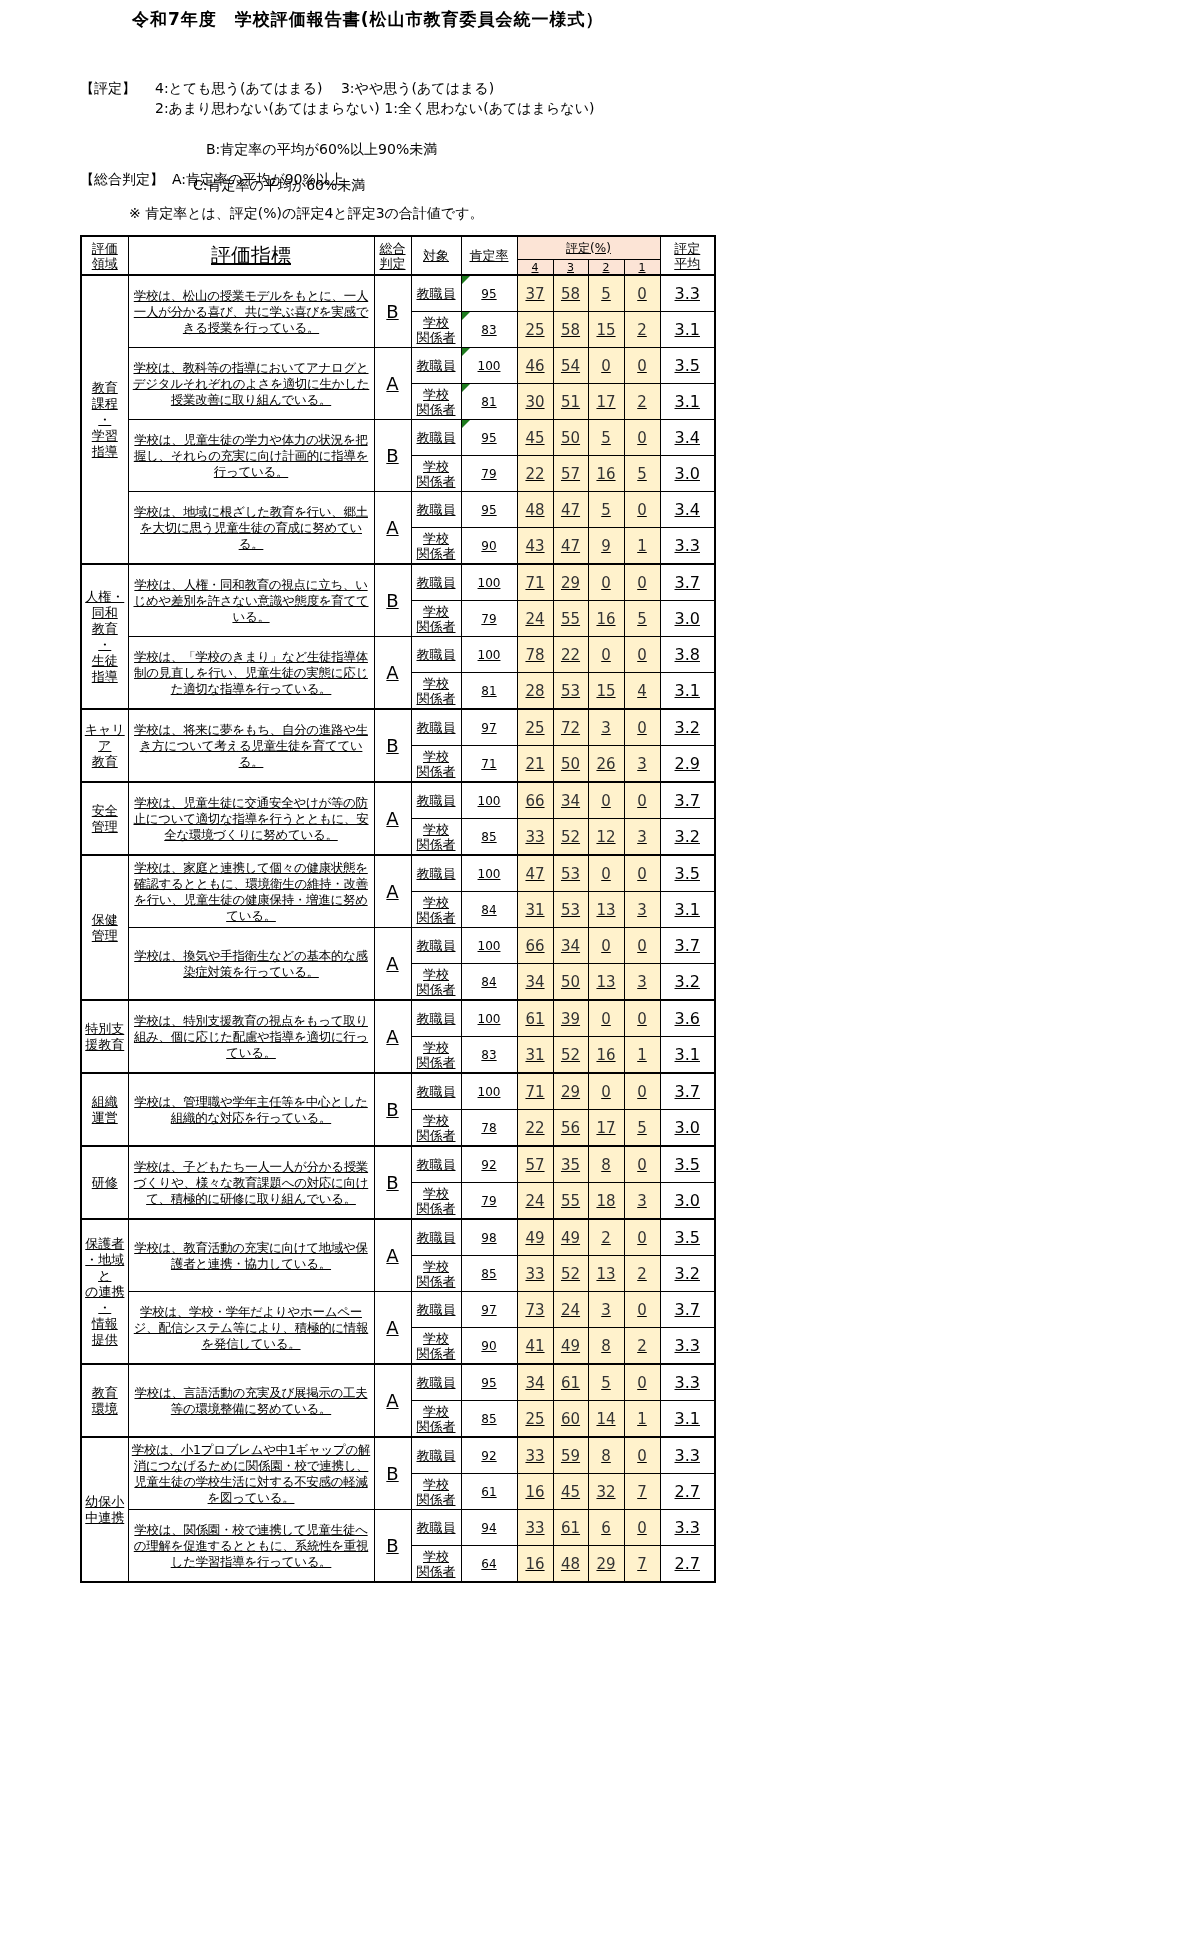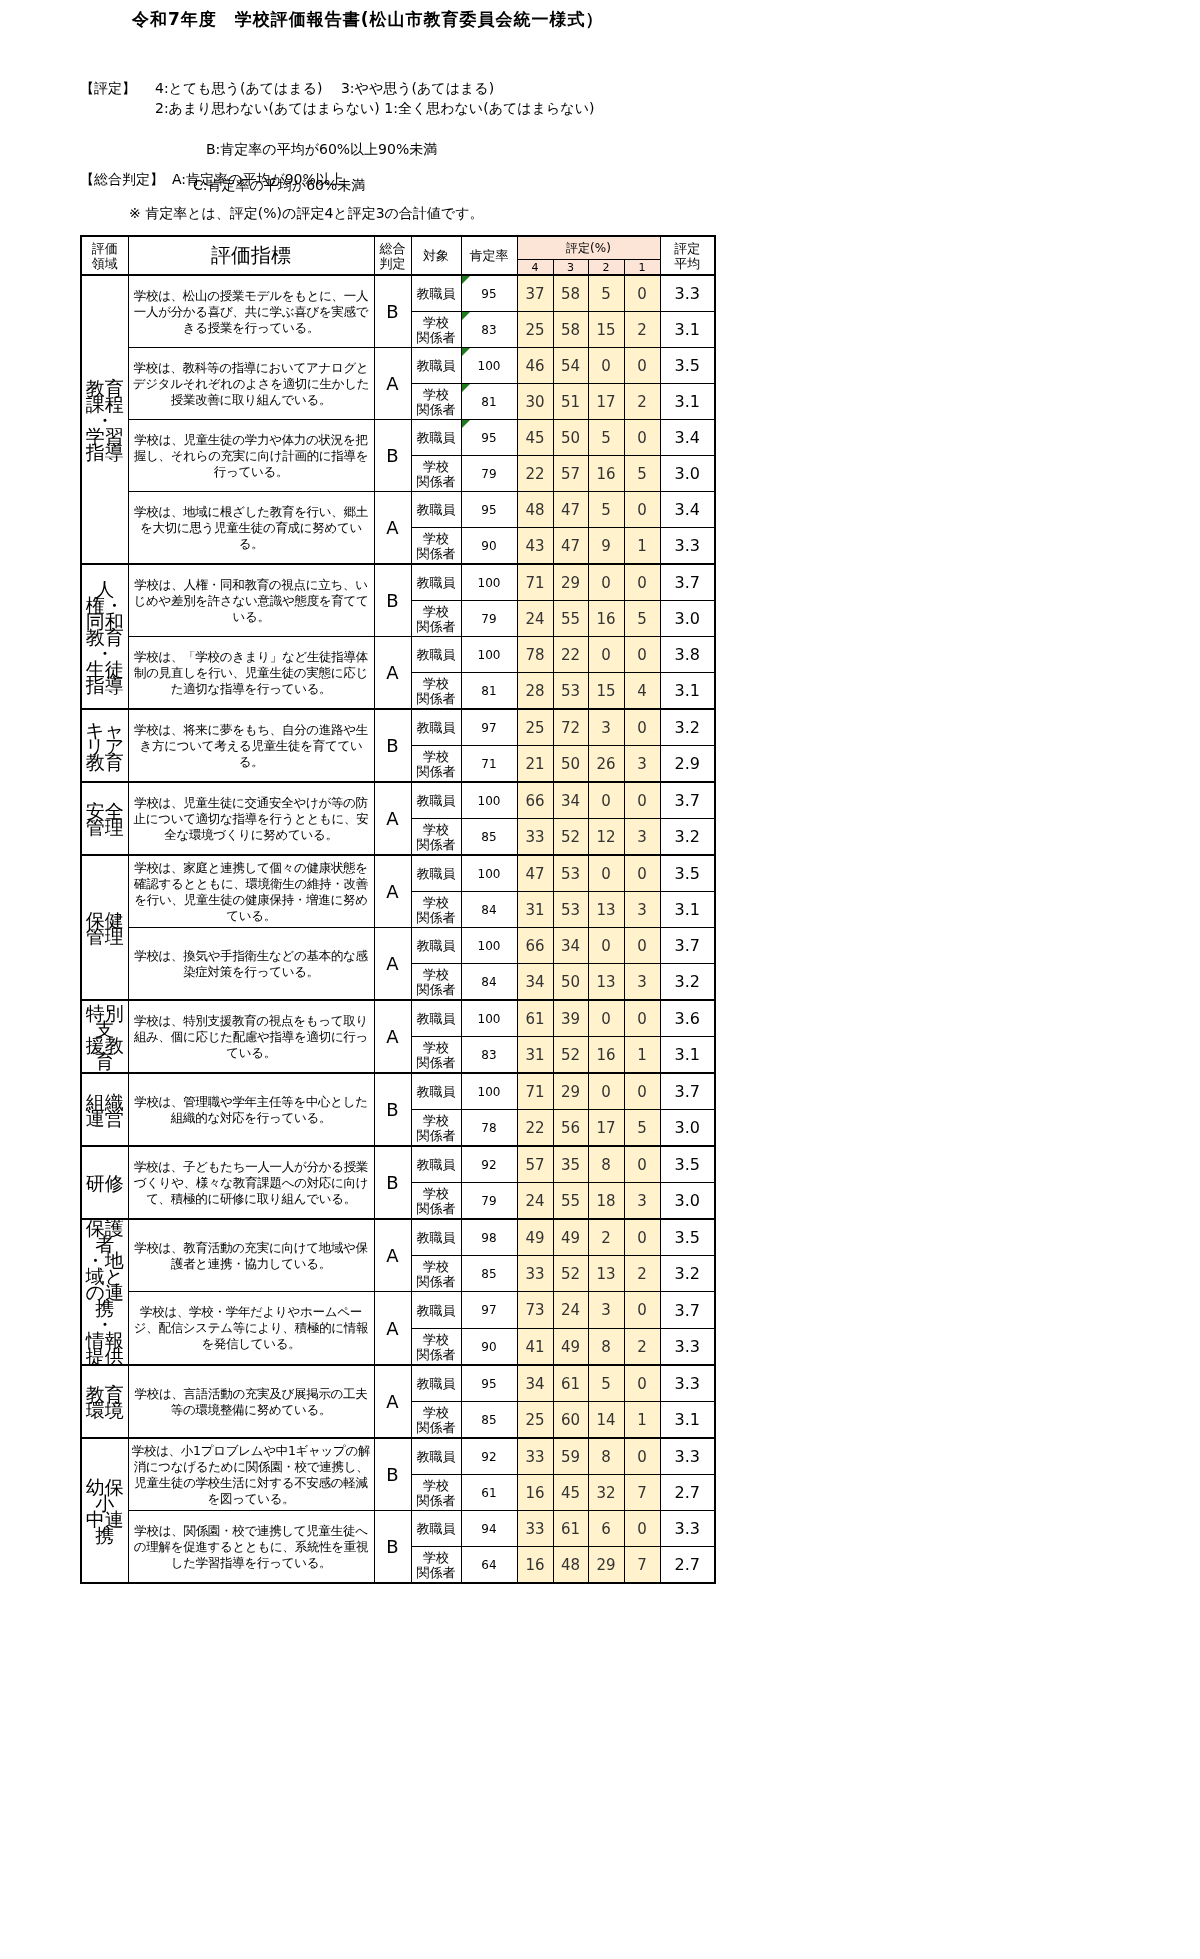--- a/index.html
+++ b/index.html
@@ -10,29 +10,30 @@
   .title {
     position: absolute; left: 132px; top: 8px;
     font-size: 17px; font-weight: bold; letter-spacing: 1px; white-space: nowrap;
   }
   .legend { position: absolute; font-size: 14px; white-space: nowrap; line-height: 18px; }
   .legend .lbl { display: inline-block; }
   table.report {
     position: absolute; left: 80px; top: 235px;
     border-collapse: collapse; table-layout: fixed;
     border: 2px solid #000;
+    text-decoration: underline;
   }
   table.report td, table.report th {
     border: 1px solid #000; padding: 0; font-weight: normal;
     text-align: center; vertical-align: middle; overflow: hidden;
   }
   th.hd { font-size: 13px; line-height: 15px; }
   th.hd-rating { background: #fce4d6; font-size: 12px; height: 22px; }
   th.hd-sub { background: #fce4d6; font-size: 11px; height: 14px; }
-  td.area { font-size: 19px; line-height: 16px; border-right: 1px solid #000; }
+  td.area { font-size: 13px; line-height: 16px; border-right: 1px solid #000; }
   td.indicator {
     font-size: 12.5px; line-height: 16px; text-align: left; padding: 0 2px 0 1px;
     letter-spacing: -0.3px;
   }
   td.judge { font-size: 18px; font-weight: bold; }
   td.target { font-size: 13px; line-height: 15px; }
   td.rate { font-size: 12px; position: relative; }
   td.rate .flag {
     position: absolute; left: 0; top: 0; width: 0; height: 0;
     border-top: 8px solid #1e7b1e; border-right: 8px solid transparent;

